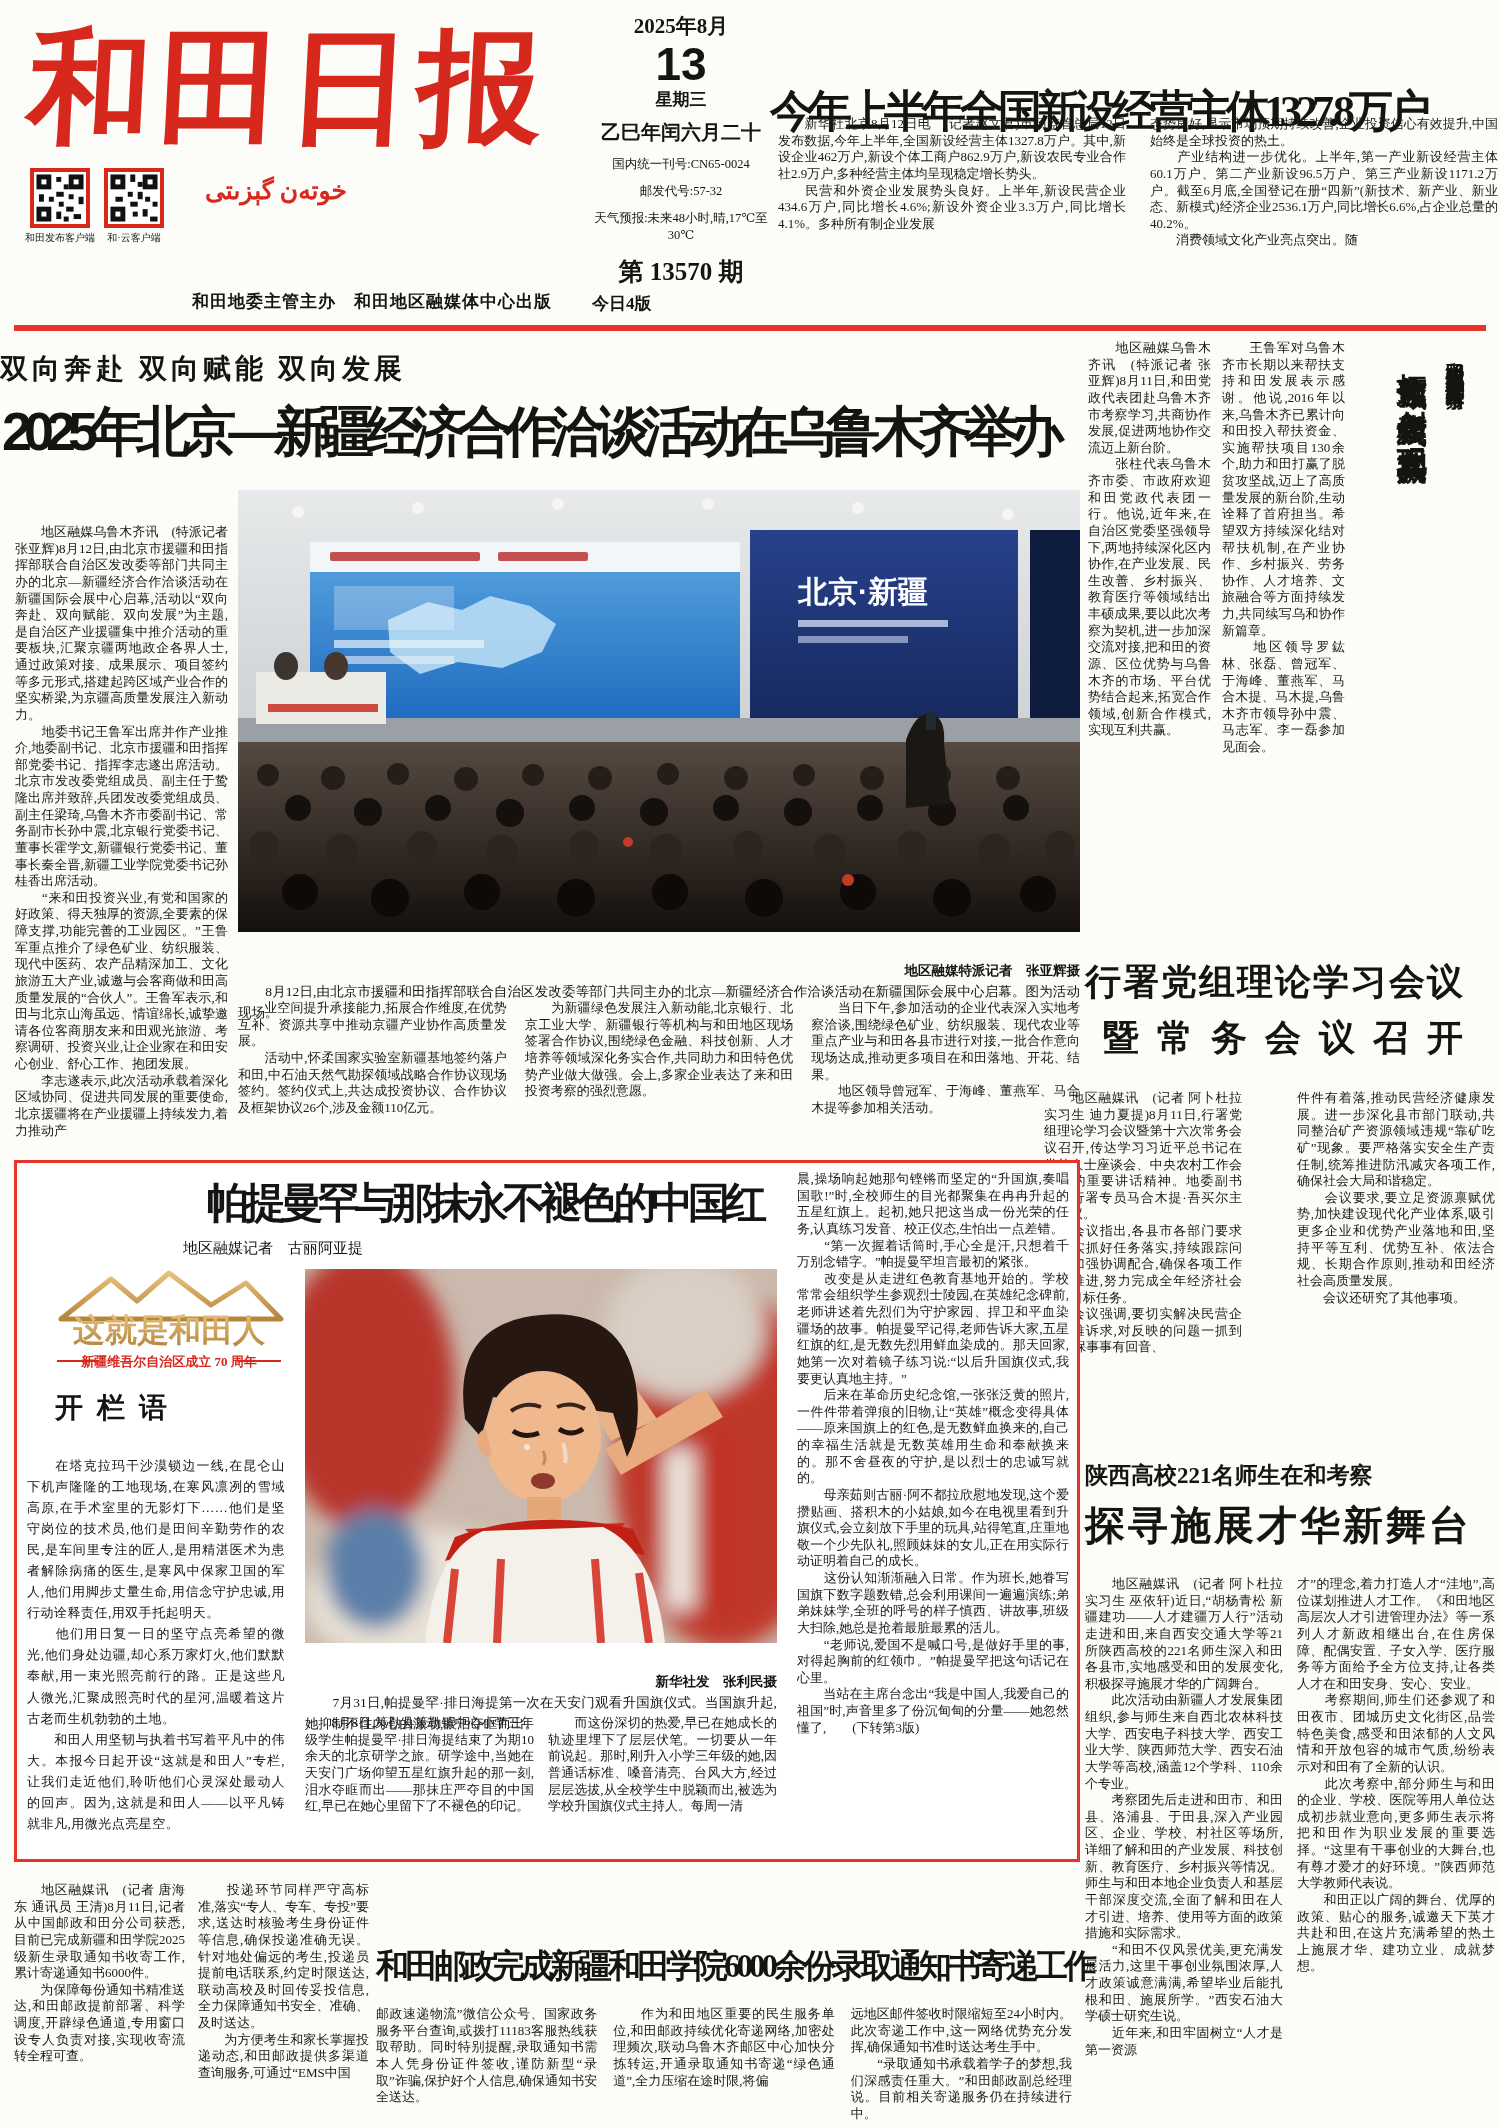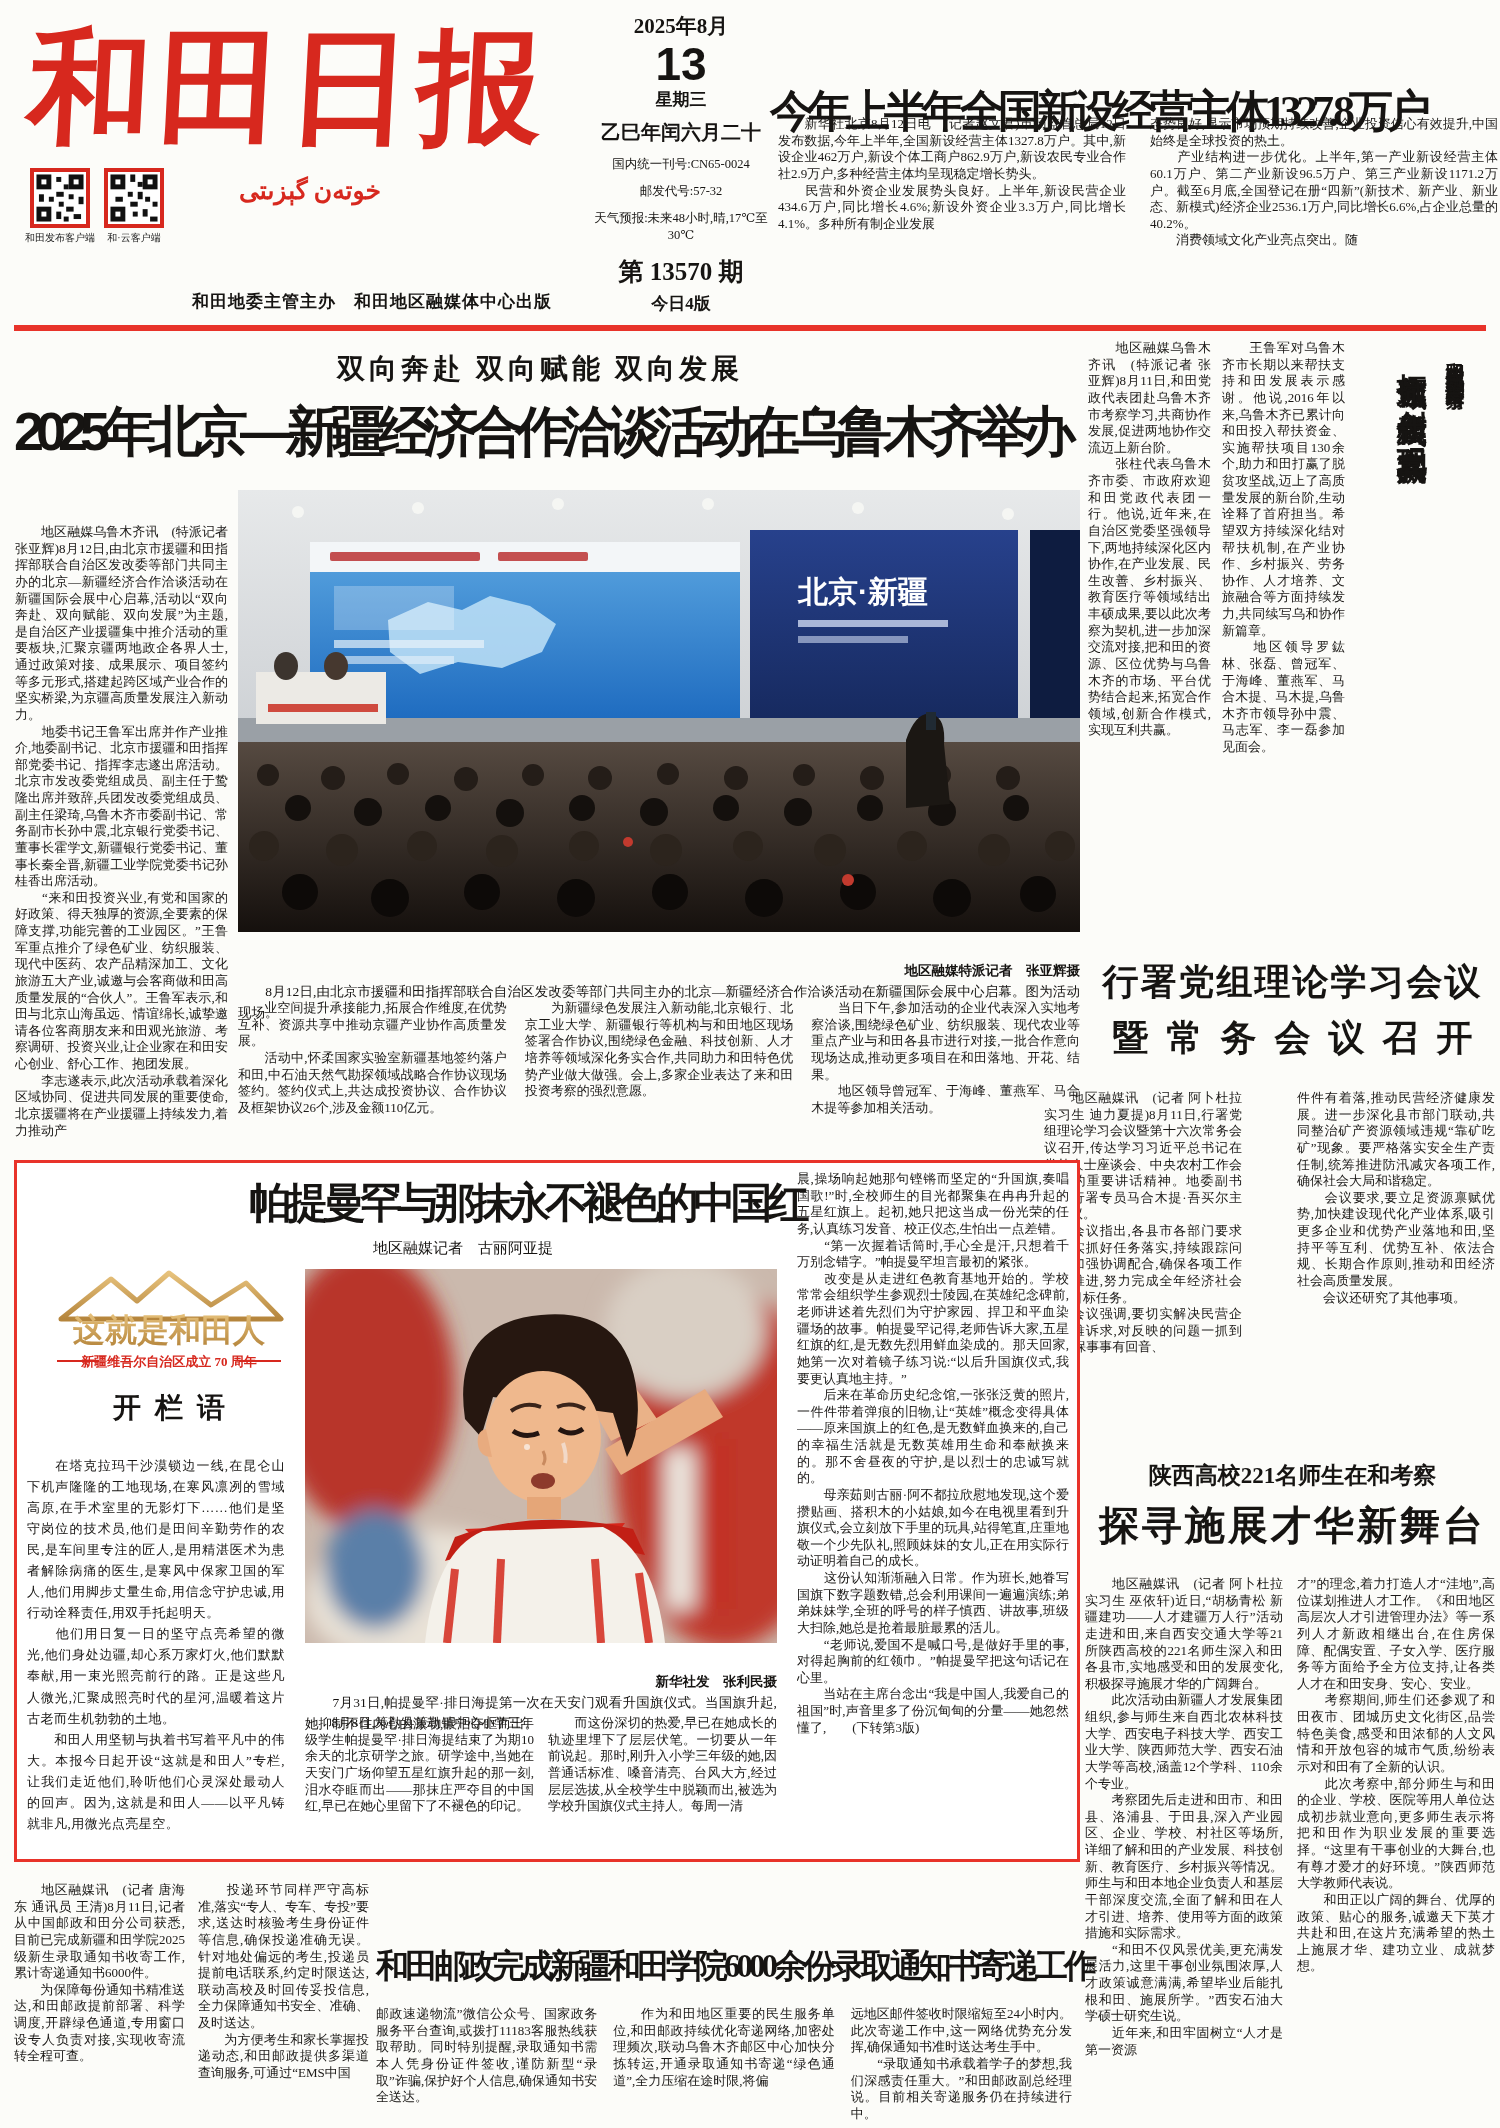--- a/index.html
+++ b/index.html
@@ -3,21 +3,21 @@
 <meta charset="utf-8">
 <style>
   html,body{margin:0;padding:0;background:#888;}
   .page{position:relative;width:1500px;height:2128px;background:#fcfcf9;margin:0 auto;
         overflow:hidden;font-family:"Liberation Serif","DejaVu Serif",serif;color:#161412;}
   .abs{position:absolute;}
   .coltext{font:13px/1.28 "Liberation Serif","DejaVu Serif",serif;text-align:justify;
            white-space:pre-line;overflow:hidden;color:#1a1816;}
   .colrow{display:flex;}
   .colrow>div{flex:1;}
-  .center{text-align:center;}
+  .center{text-align:left;}
   
   .logo{font-size:124px;line-height:150px;font-weight:bold;color:#d7281e;letter-spacing:6px;
         transform:skewX(-3deg);}
   .uyghur{font-size:25px;font-weight:bold;color:#d7281e;}
   .qrbox{background:#d7281e;padding:4px;width:60px;height:60px;box-sizing:border-box;}
   .qrbox svg{display:block;width:52px;height:52px;background:#fff;}
   .qrlabel{font-size:10px;text-align:center;color:#222;}
   .publine{font-size:17px;font-weight:bold;letter-spacing:1px;margin-left:9px;}
   .dateblock{width:178px;text-align:center;}
   .d-ym{font-size:21px;font-weight:bold;margin-top:6px;}

